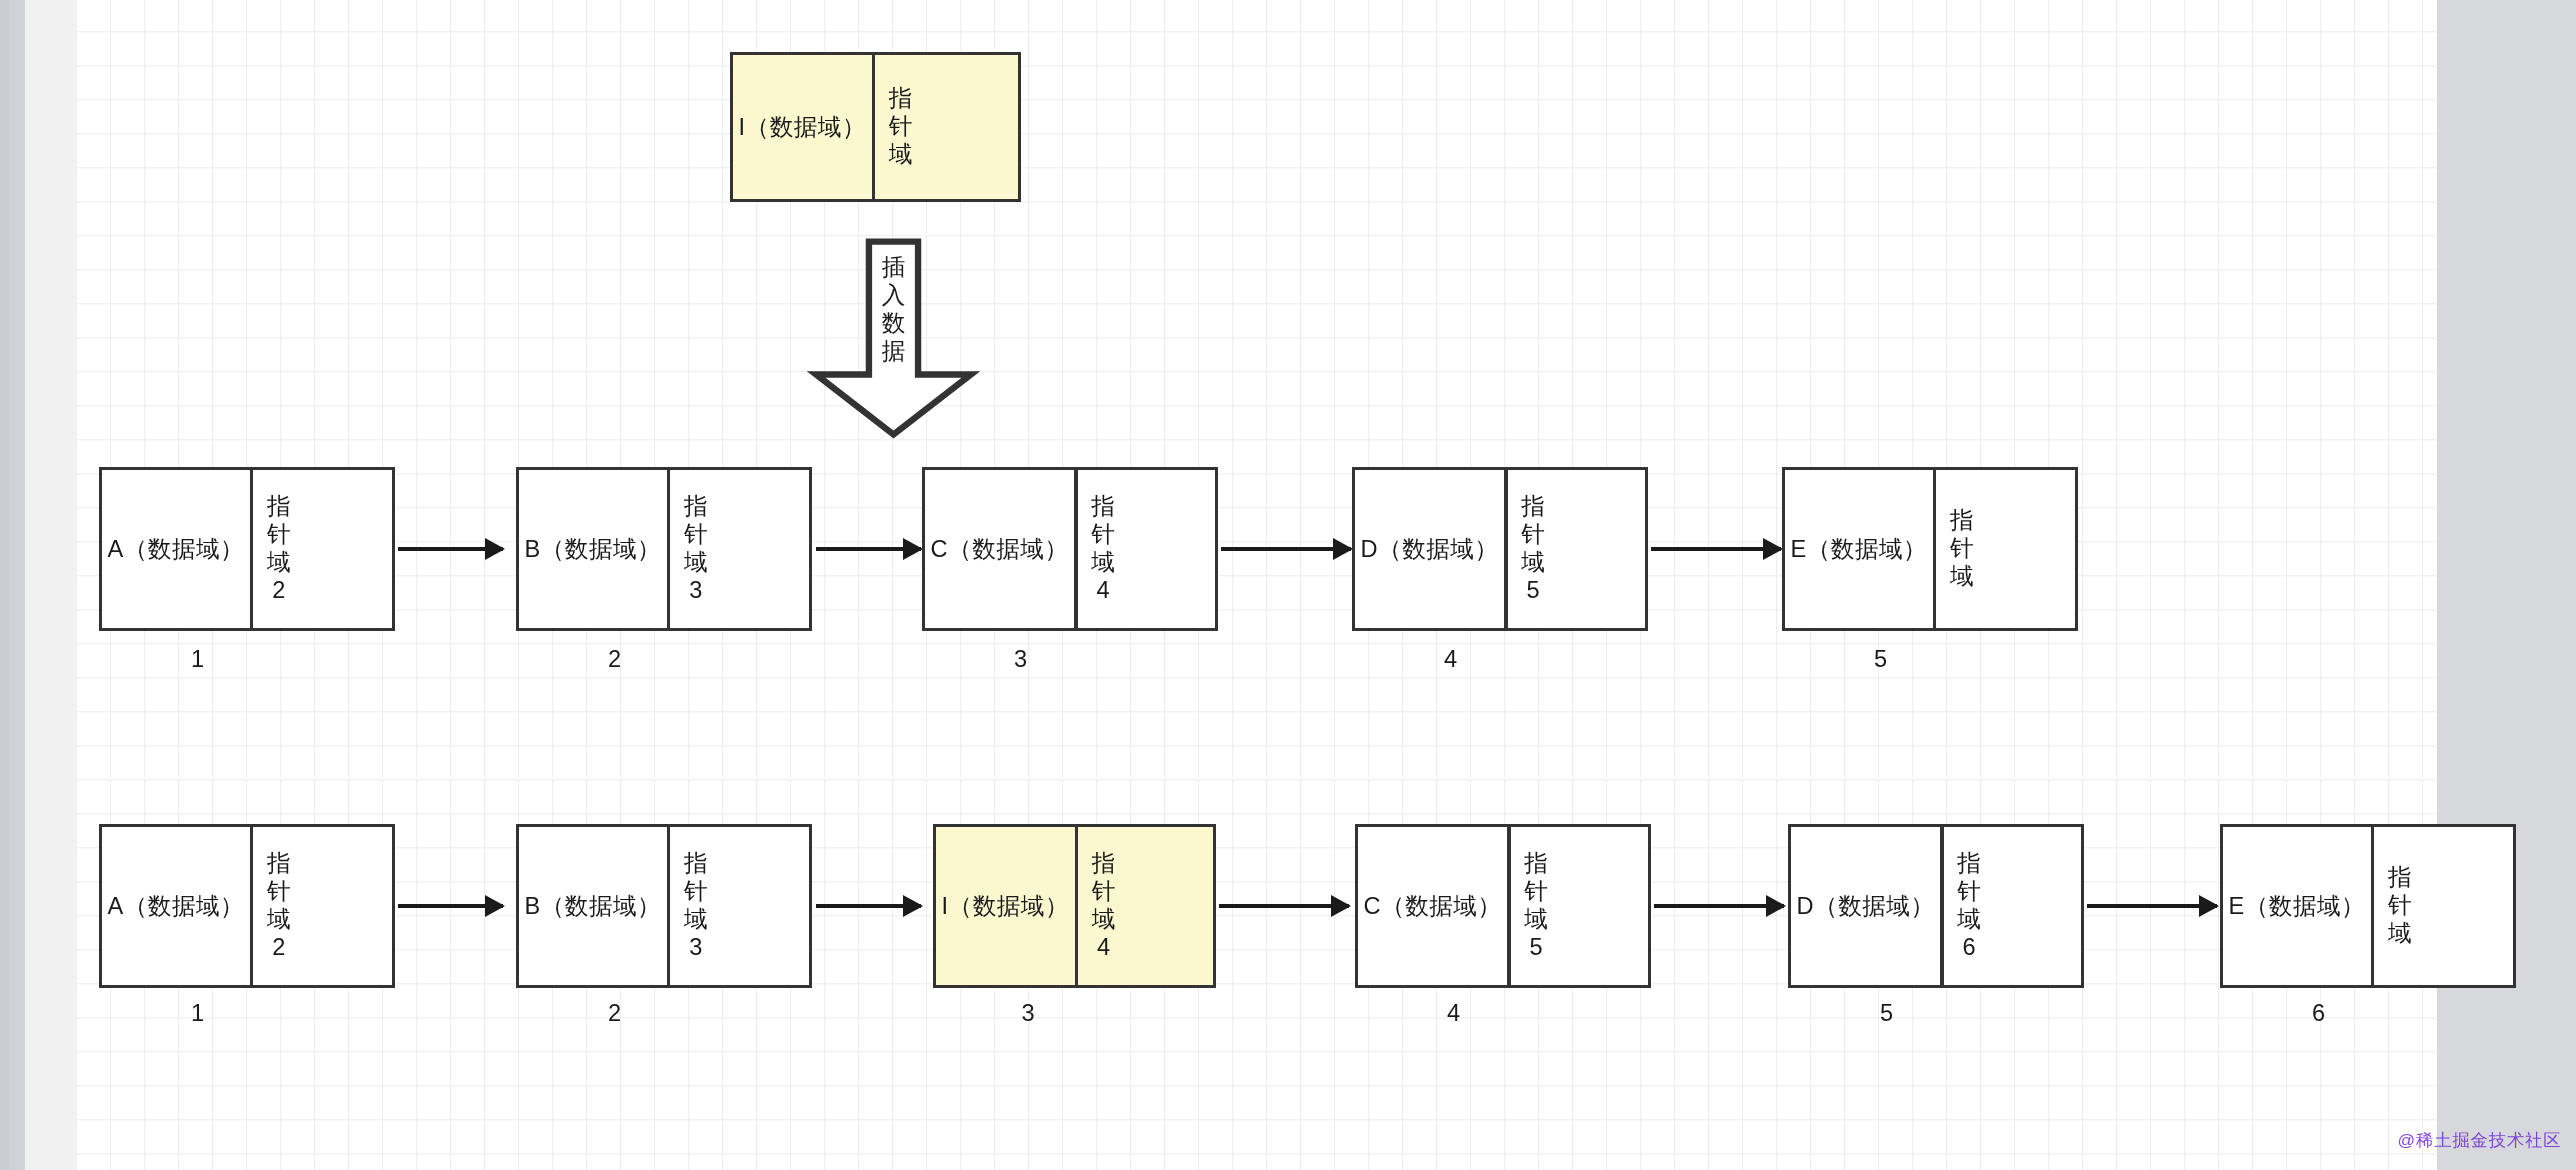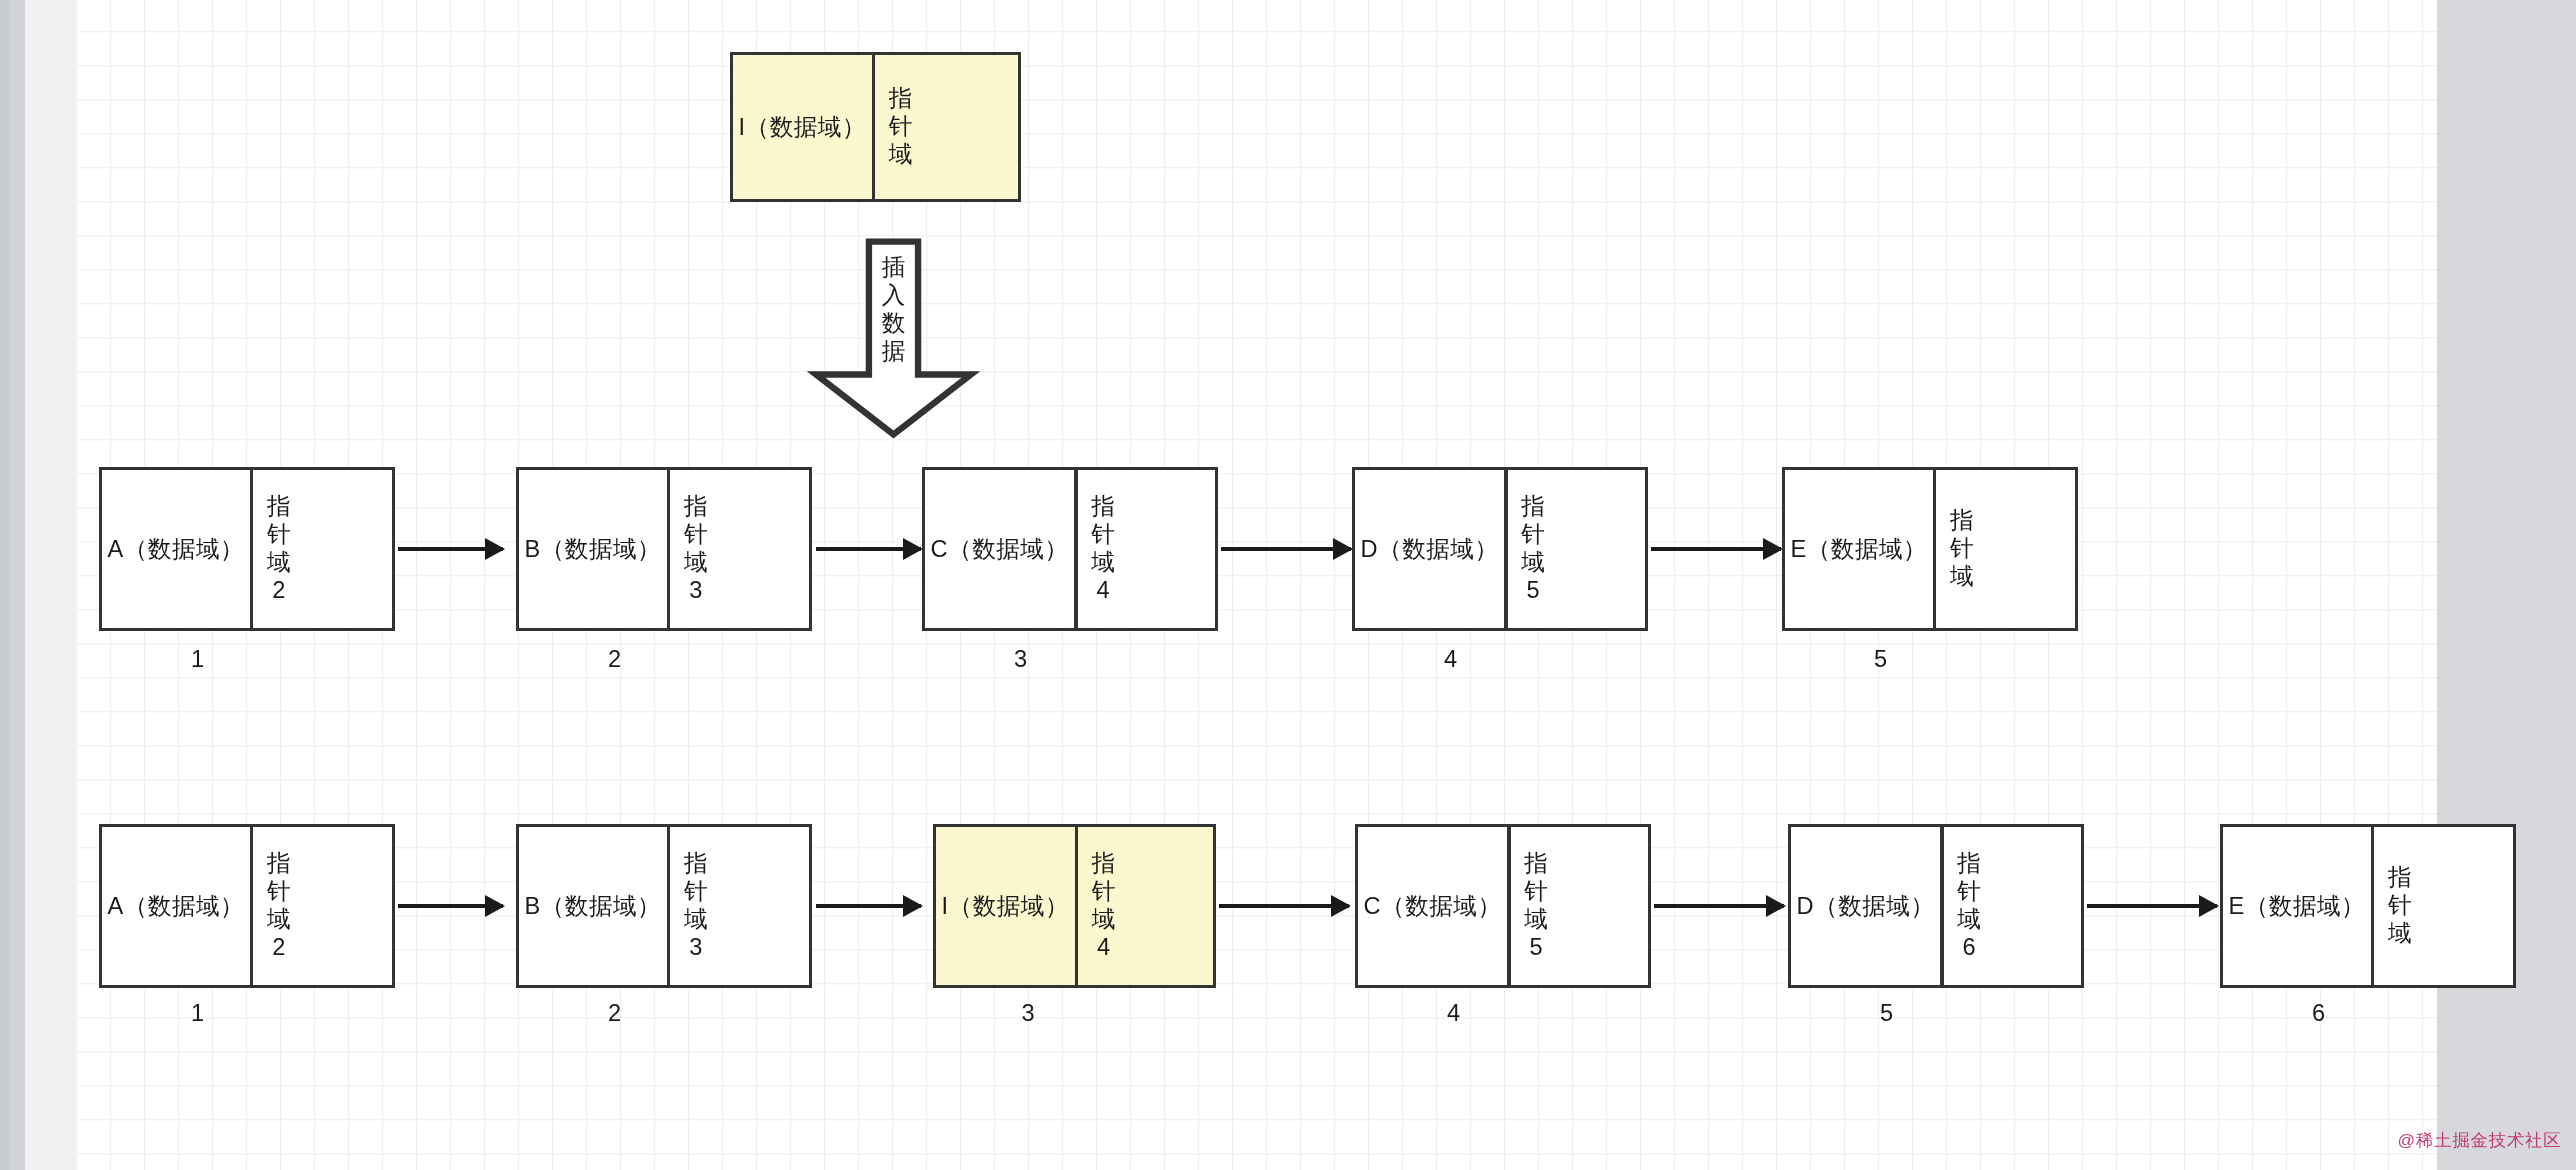--- a/index.html
+++ b/index.html
@@ -61,21 +61,21 @@
   .block-arrow{position:absolute;}
   .block-arrow svg{display:block;}
   .block-arrow .ba-label{
     position:absolute;left:0;right:0;top:14.5px;
     display:flex;flex-direction:column;align-items:center;
     font-size:23.6px;color:#1a1a1a;line-height:1.2;
   }
   .block-arrow .ba-label span{display:block;}
 
   .watermark{
-    position:absolute;right:14.5px;bottom:18px;font-size:17.3px;color:#be185d;opacity:.85;
+    position:absolute;right:14.5px;bottom:18px;font-size:17.3px;color:#6d28d9;opacity:.85;
     white-space:nowrap;letter-spacing:0.9px;
   }
 </style>
 </head>
 <body>
 
 <div id="app">
 
   <div class="left-rail"></div>
   <div class="left-rail-shade"></div>

